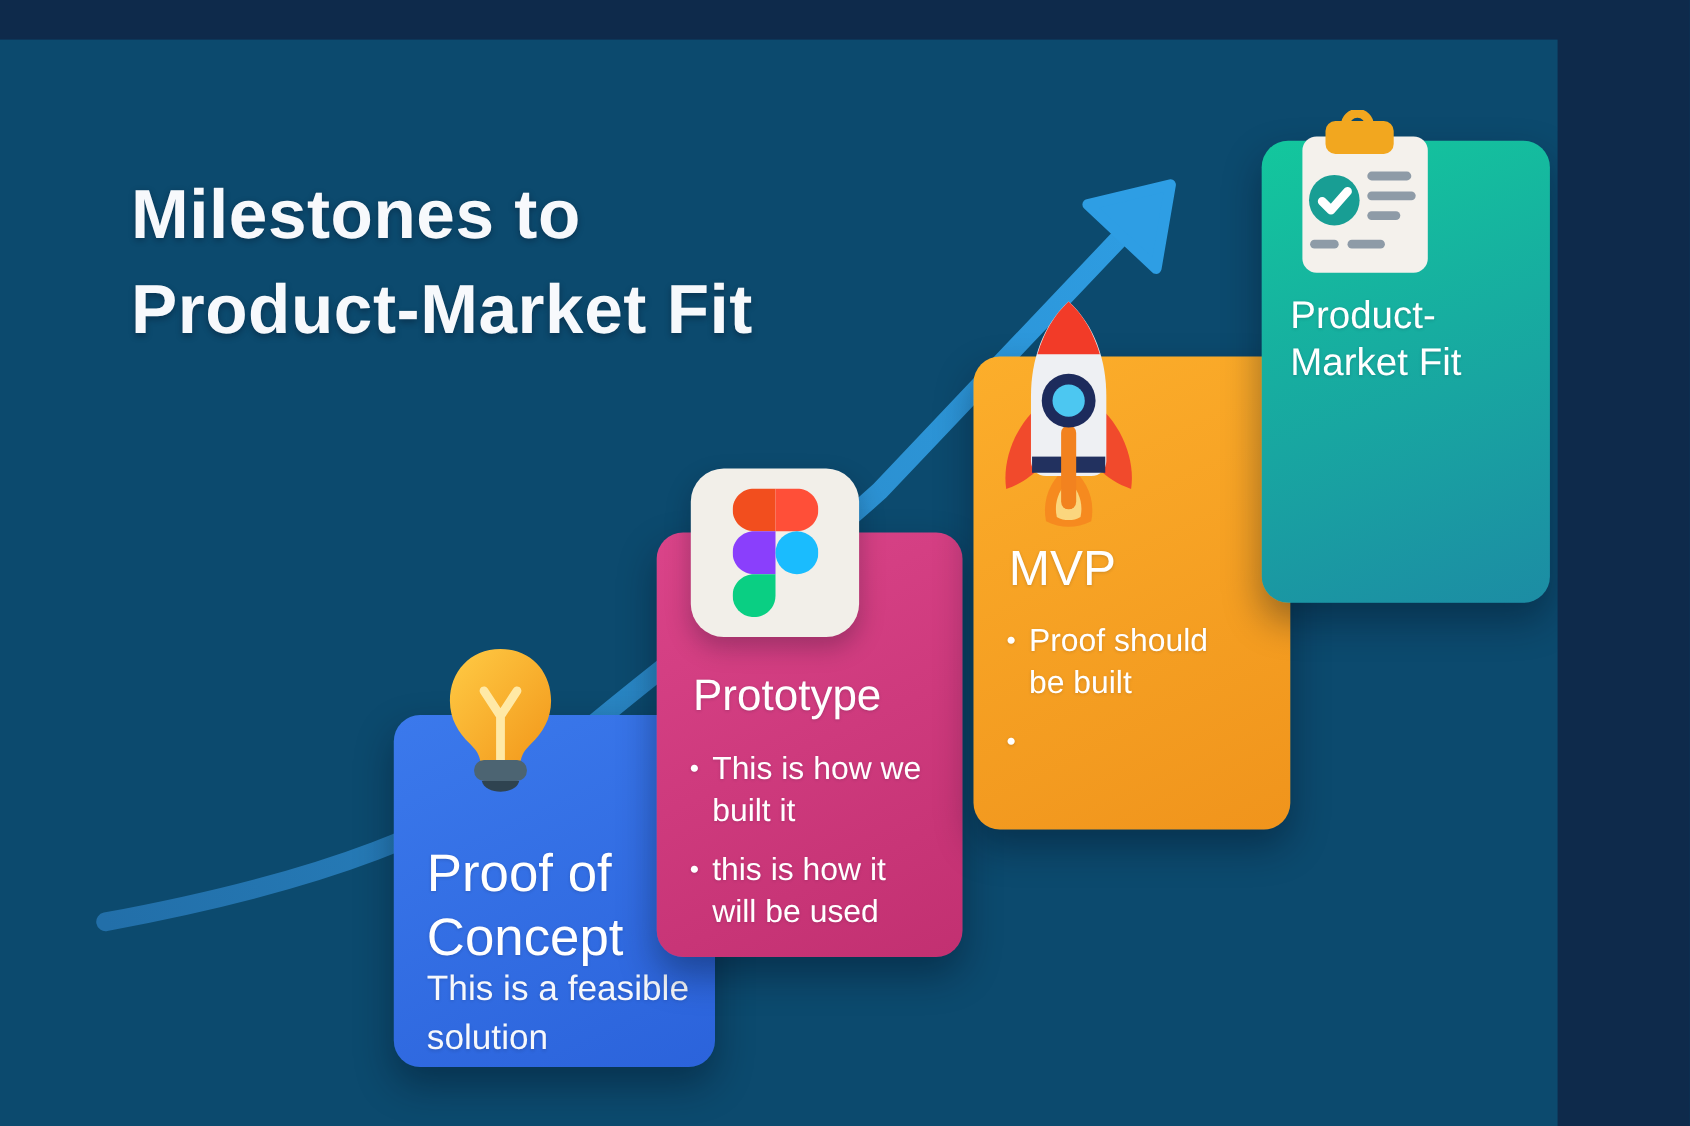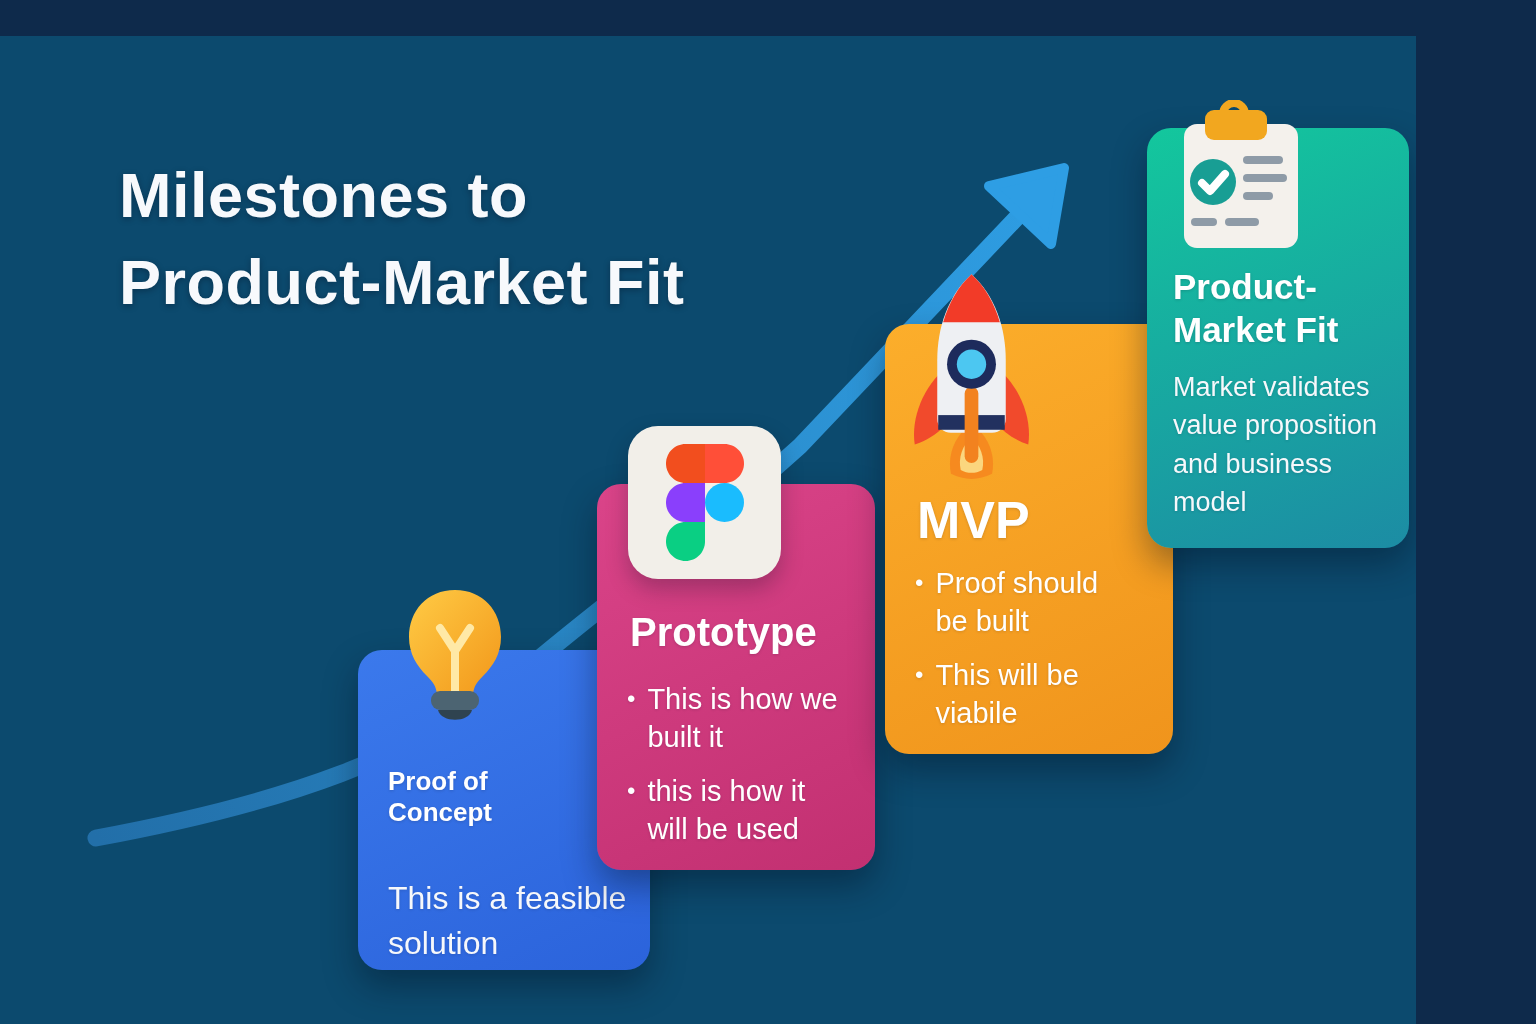--- a/index.html
+++ b/index.html
@@ -24,31 +24,31 @@
   .card{position:absolute;border-radius:24px;box-shadow:0 16px 34px rgba(3,12,28,.38);}
   .card-blue{left:358px;top:614px;width:292px;height:320px;z-index:2;
     background:linear-gradient(155deg,#3B79EC 0%,#2B63DB 100%);}
   .card-pink{left:597px;top:448px;width:278px;height:386px;z-index:3;
     background:linear-gradient(155deg,#DA4489 0%,#C23071 100%);}
   .card-orange{left:885px;top:288px;width:288px;height:430px;z-index:4;
     background:linear-gradient(155deg,#FCAE2B 0%,#F0941C 100%);}
   .card-teal{left:1147px;top:92px;width:262px;height:420px;z-index:5;
     background:linear-gradient(160deg,#13C79D 0%,#1C8CA4 100%);}
   .card h2{
-    position:absolute;margin:0;font-weight:700;color:#FFFFFF;
+    position:absolute;margin:0;font-weight:400;color:#FFFFFF;
     text-shadow:0 1px 3px rgba(20,20,40,.18);
   }
   .card .body-text{
     position:absolute;margin:0;font-weight:500;color:#F6F8FB;
     text-shadow:0 1px 3px rgba(20,20,40,.15);
   }
-  .h-blue{left:30px;top:116px;font-size:26px;line-height:1.2;}
+  .h-blue{left:30px;top:116px;font-size:48px;line-height:1.2;}
   .t-blue{left:30px;top:226px;font-size:32px;line-height:1.4;}
   .h-pink{left:33px;top:124px;font-size:40px;line-height:1.2;text-align:right;}
-  .h-orange{left:32px;top:168px;font-size:52px;line-height:1.1;}
+  .h-orange{left:32px;top:168px;font-size:45px;line-height:1.1;}
   .h-teal{left:26px;top:138px;font-size:35px;line-height:1.22;}
   .t-teal{left:26px;top:240px;font-size:27px;line-height:1.42;width:220px;}
   .bullets{position:absolute;display:flex;flex-direction:column;gap:15px;}
   .bl-pink{left:30px;top:196px;}
   .bl-orange{left:30px;top:240px;}
   .bullet{display:flex;gap:12px;font-size:29px;line-height:1.32;font-weight:500;
     text-shadow:0 1px 3px rgba(20,20,40,.15);}
   .bullet .dot{font-size:24px;line-height:38px;}
   
   .icon{position:absolute;}
@@ -138,40 +138,34 @@
     </svg>
     <h2 class="h-orange">MVP</h2>
     <div class="bullets bl-orange">
       <div class="bullet">
         <span class="dot">•</span>
         <span class="pre">Proof should
 be built</span>
       </div>
       <div class="bullet">
         <span class="dot">•</span>
-        <span class="pre">This will be
-viabile</span>
       </div>
     </div>
   </div>
 
   <div class="card card-teal">
     <svg class="icon clipboard-icon" viewBox="0 0 117 150">
       <circle cx="51" cy="14" r="11" fill="none" stroke="#F2A71F" stroke-width="8"></circle>
       <rect x="1" y="24" width="114" height="124" rx="13" fill="#F4F1EC"></rect>
       <rect x="22" y="10" width="62" height="30" rx="9" fill="#F2A71F"></rect>
       <circle cx="30" cy="82" r="23" fill="#189E94"></circle>
       <path d="M19 83 L27 91 L42 74" fill="none" stroke="#FFFFFF" stroke-width="8" stroke-linecap="round" stroke-linejoin="round"></path>
       <rect x="60" y="56" width="40" height="8" rx="4" fill="#8E9BA7"></rect>
       <rect x="60" y="74" width="44" height="8" rx="4" fill="#8E9BA7"></rect>
       <rect x="60" y="92" width="30" height="8" rx="4" fill="#8E9BA7"></rect>
       <rect x="8" y="118" width="26" height="8" rx="4" fill="#8E9BA7"></rect>
       <rect x="42" y="118" width="34" height="8" rx="4" fill="#8E9BA7"></rect>
     </svg>
     <h2 class="h-teal pre">Product-
 Market Fit</h2>
-    <p class="body-text t-teal pre">Market validates
-value proposition
-and business
-model</p>
   </div>
 
 </div>
 
 </body></html>

